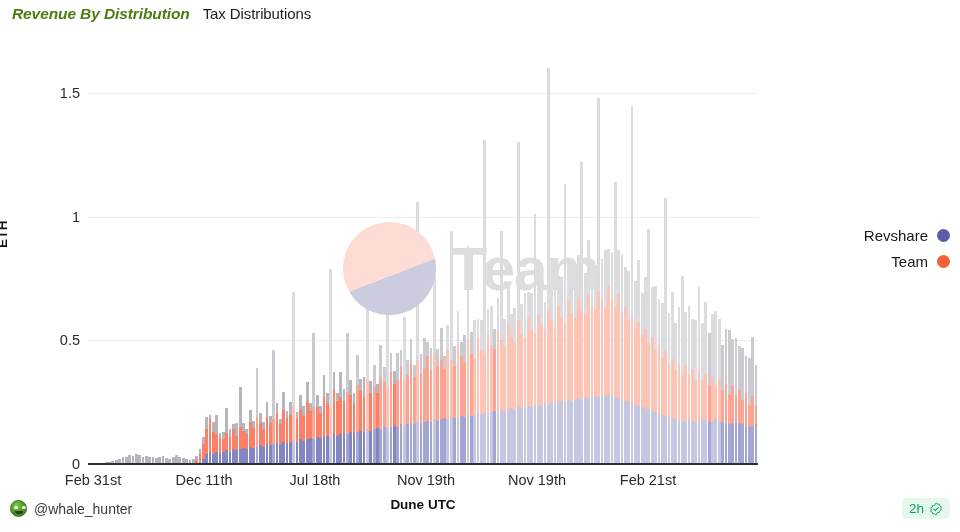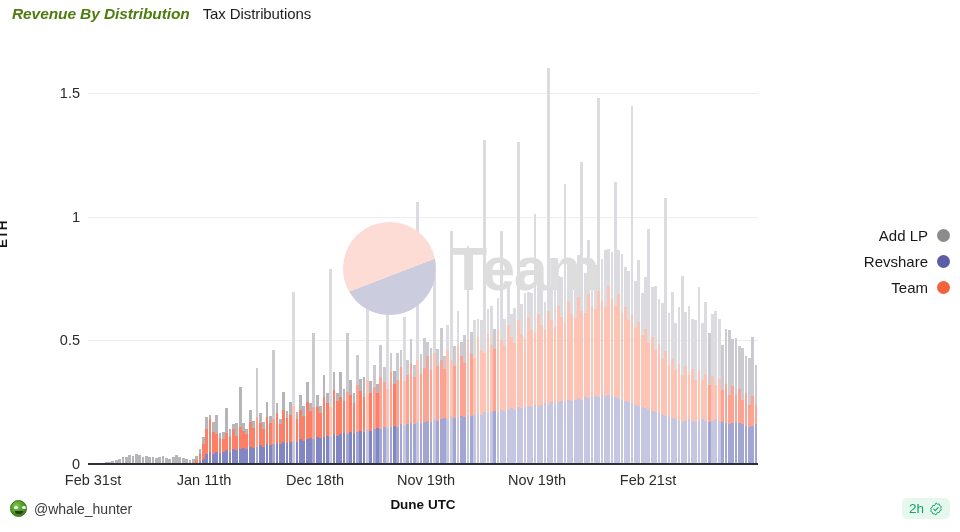--- a/index.html
+++ b/index.html
@@ -1197,38 +1197,34 @@
 <div id="y-axis-group">
     <div class="y-tick" style="top: 464px;">0</div>
     <div class="y-tick" style="top: 340.25px;">0.5</div>
     <div class="y-tick" style="top: 216.5px;">1</div>
     <div class="y-tick" style="top: 92.75px;">1.5</div>
   </div>
 <div id="y-axis-title">ETH</div>
 
 <div id="x-axis-group">
     <div class="x-tick" style="left: 93px;">Feb 31st</div>
-    <div class="x-tick" style="left: 204px;">Jan 11th</div>
-    <div class="x-tick" style="left: 315px;">Dec 18th</div>
+    <div class="x-tick" style="left: 204px;">Dec 11th</div>
+    <div class="x-tick" style="left: 315px;">Jul 18th</div>
     <div class="x-tick" style="left: 426px;">Nov 19th</div>
     <div class="x-tick" style="left: 537px;">Nov 19th</div>
     <div class="x-tick" style="left: 648px;">Feb 21st</div>
   </div>
 <div id="x-axis-title">Dune UTC</div>
 
 <div id="watermark">
   <div id="watermark-logo"></div>
   <div id="watermark-text">Team</div>
 </div>
 
 <div id="legend">
-    <div class="legend-row">
-      <span class="legend-label">Add LP</span>
-      <span class="legend-dot" style="background: rgb(140, 140, 140);"></span>
-    </div>
     <div class="legend-row">
       <span class="legend-label">Revshare</span>
       <span class="legend-dot" style="background: rgb(91, 94, 166);"></span>
     </div>
     <div class="legend-row">
       <span class="legend-label">Team</span>
       <span class="legend-dot" style="background: rgb(244, 98, 58);"></span>
     </div>
   </div>
 

